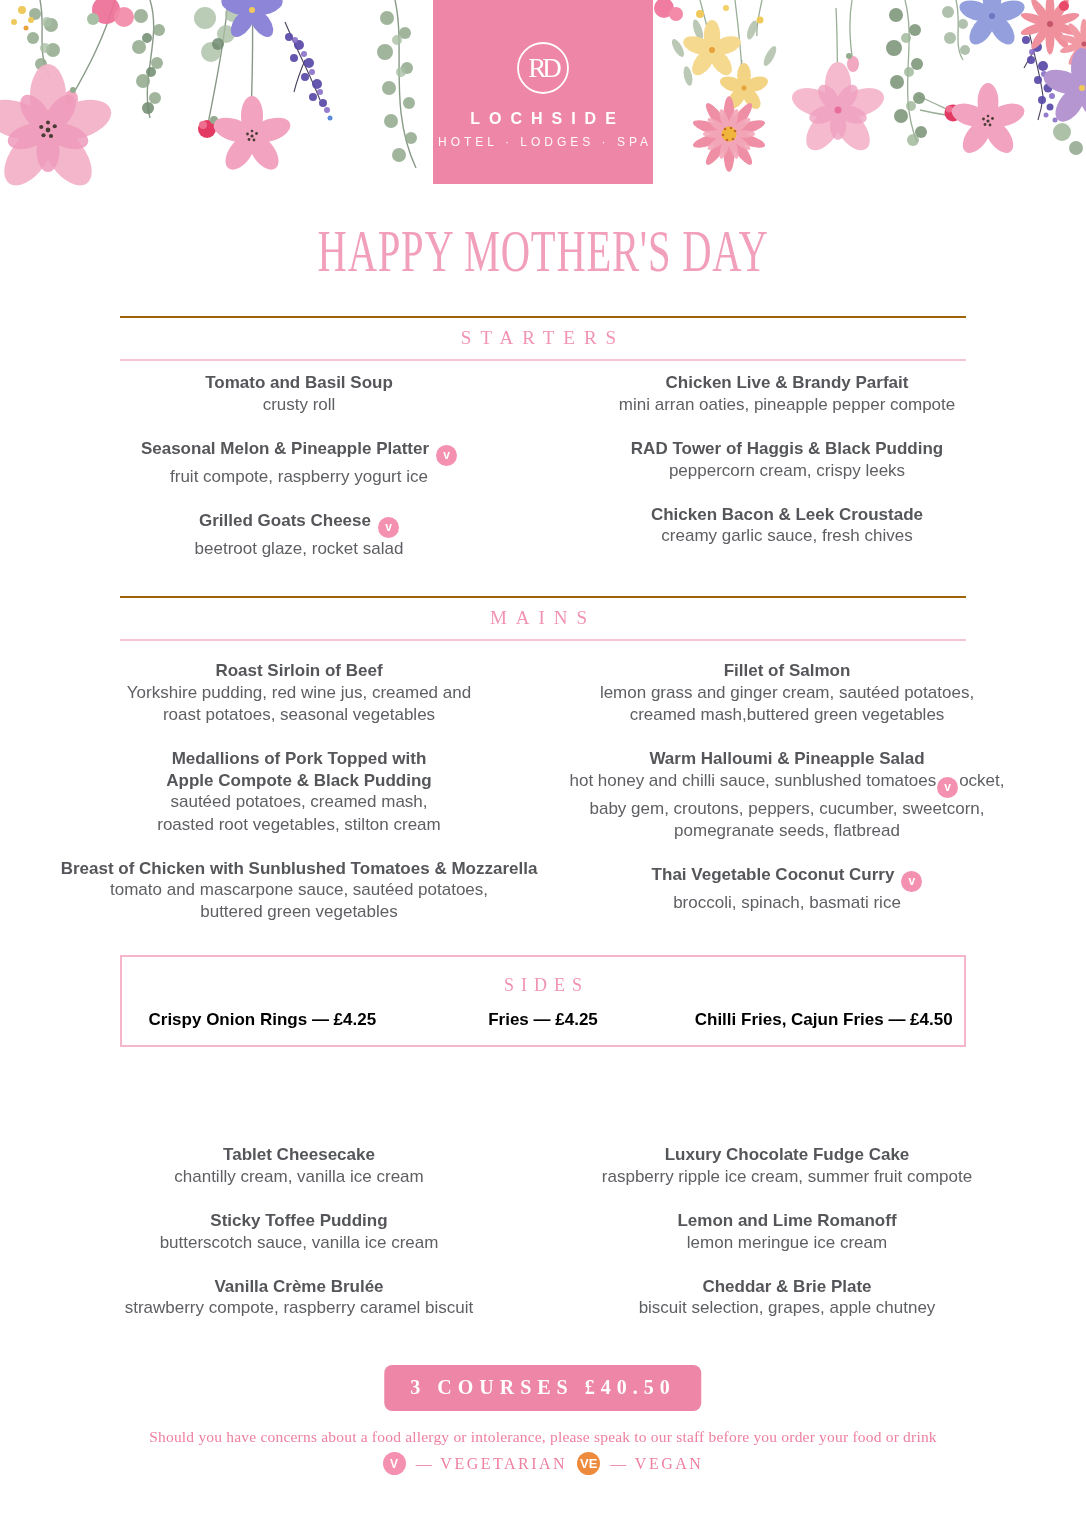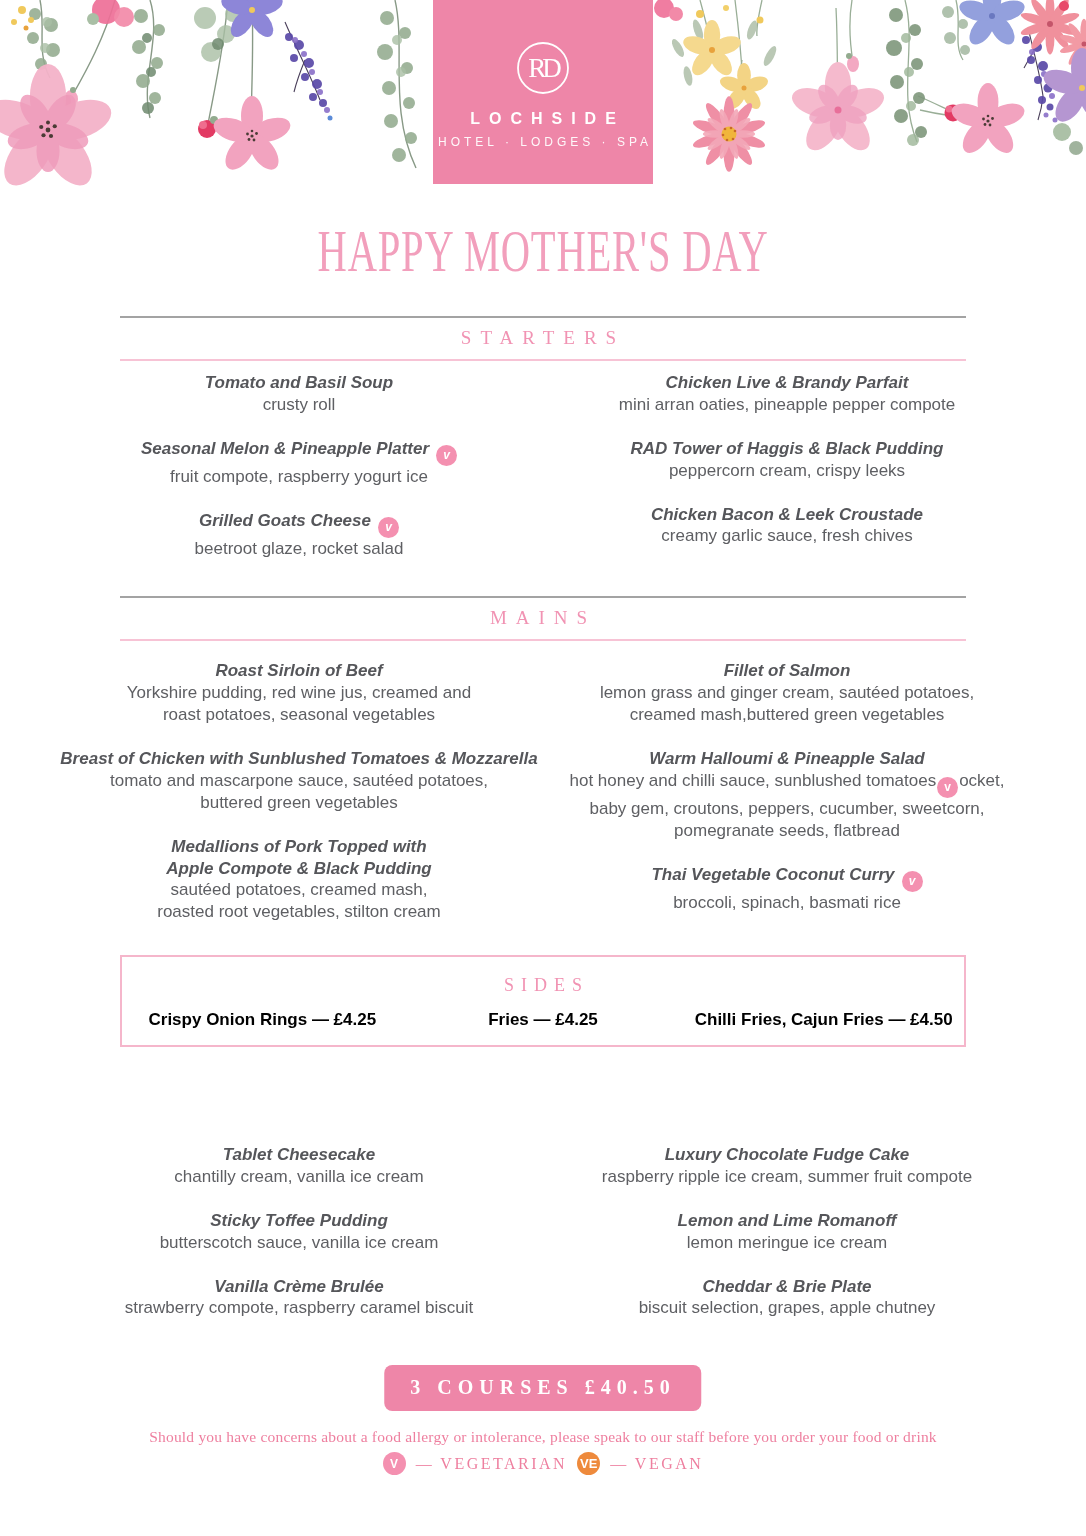--- a/index.html
+++ b/index.html
@@ -12,35 +12,35 @@
             display:flex;flex-direction:column;align-items:center;justify-content:center;text-align:center;}
   .brand-name{color:#fff;font-size:16px;font-weight:700;letter-spacing:9px;text-indent:9px;margin-top:10px;}
   .brand-tagline{color:#fff;font-size:12px;font-weight:400;letter-spacing:4px;text-indent:4px;margin-top:7px;opacity:.95;}
 
   
   .title{position:absolute;top:222px;left:0;width:100%;text-align:center;color:#f29fbc;}
   .title span{display:inline-block;font-family:"Liberation Serif",serif;font-size:52px;font-weight:400;
               letter-spacing:1px;transform:scale(.78,1.12);transform-origin:center;}
 
   
-  .sec-h{position:absolute;left:120px;right:120px;border-top:2px solid #a3a3a3;border-bottom:2px solid #f7c3d5;
+  .sec-h{position:absolute;left:120px;right:120px;border-top:2px solid #a16207;border-bottom:2px solid #f7c3d5;
          padding:9px 0 10px;text-align:center;}
   .sec-h span{font-family:"Liberation Serif",serif;font-size:19px;color:#f193b3;letter-spacing:9px;text-indent:9px;}
   .h-starters{top:316px;}
   .h-mains{top:596px;}
   .h-desserts{top:1075px;}
 
   
   .cols{position:absolute;left:55px;right:55px;display:flex;}
   .c-starters{top:372px;}
   .c-mains{top:660px;}
   .c-desserts{top:1144px;}
   .col{flex:1;text-align:center;}
   .item{margin-bottom:22px;}
-  .item-name{font-size:17px;font-weight:700;color:#55565a;line-height:1.28;white-space:pre-line;font-style:italic;}
+  .item-name{font-size:17px;font-weight:700;color:#55565a;line-height:1.28;white-space:pre-line;}
   .item-desc{font-size:17px;font-weight:400;color:#5e5f63;line-height:1.3;white-space:pre-line;}
 
   .vbadge{display:inline-flex;width:21px;height:21px;border-radius:50%;background:#f490b0;color:#fff;
           font-size:12px;font-weight:700;align-items:center;justify-content:center;
           vertical-align:-5px;margin-left:7px;}
   .vbadge.inline{margin:0 1px;vertical-align:-5px;}
 
   
   .sides-box{position:absolute;top:955px;left:120px;right:120px;height:88px;border:2px solid #f5b6cb;
              display:flex;flex-direction:column;align-items:center;justify-content:center;}
@@ -368,29 +368,29 @@
     <span>MAINS</span>
   </div>
   <div class="cols c-mains">
     <div class="col">
       <div class="item">
         <div class="item-name"><span>Roast Sirloin of Beef</span></div>
         <div class="item-desc">Yorkshire pudding, red wine jus, creamed and
 roast potatoes, seasonal vegetables</div>
       </div>
       <div class="item">
-        <div class="item-name"><span>Breast of Chicken with Sunblushed Tomatoes &amp; Mozzarella</span></div>
-        <div class="item-desc">tomato and mascarpone sauce, sautéed potatoes,
-buttered green vegetables</div>
-      </div>
-      <div class="item">
         <div class="item-name"><span>Medallions of Pork Topped with
 Apple Compote &amp; Black Pudding</span></div>
         <div class="item-desc">sautéed potatoes, creamed mash,
 roasted root vegetables, stilton cream</div>
+      </div>
+      <div class="item">
+        <div class="item-name"><span>Breast of Chicken with Sunblushed Tomatoes &amp; Mozzarella</span></div>
+        <div class="item-desc">tomato and mascarpone sauce, sautéed potatoes,
+buttered green vegetables</div>
       </div>
     </div>
     <div class="col">
       <div class="item">
         <div class="item-name"><span>Fillet of Salmon</span></div>
         <div class="item-desc">lemon grass and ginger cream, sautéed potatoes,
 creamed mash,buttered green vegetables</div>
       </div>
       <div class="item">
         <div class="item-name"><span>Warm Halloumi &amp; Pineapple Salad</span></div>

